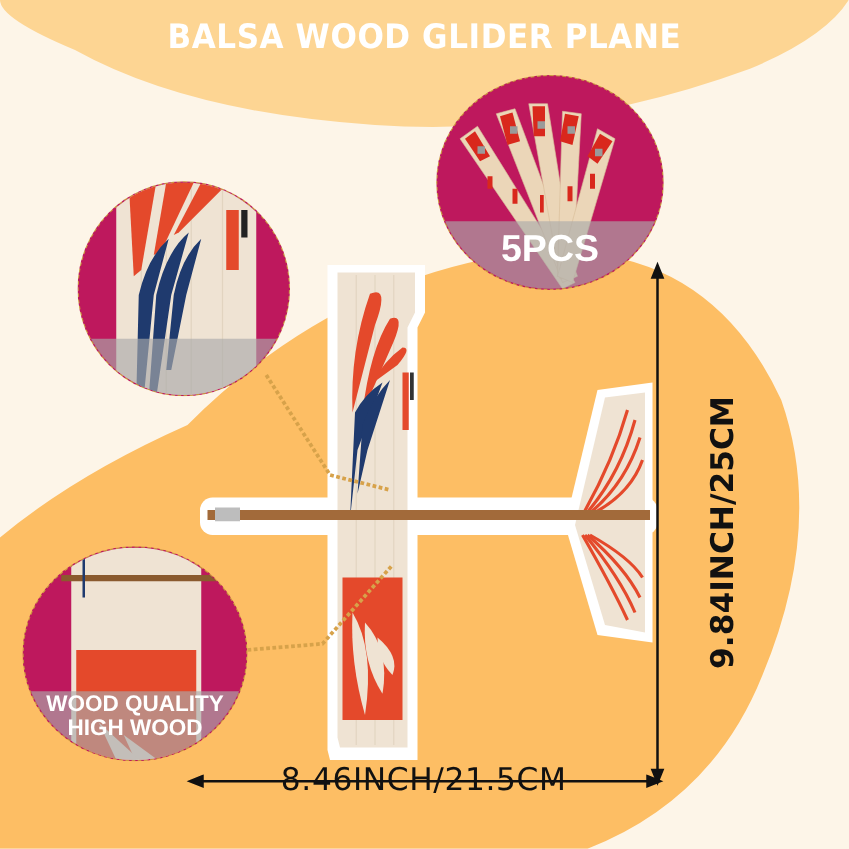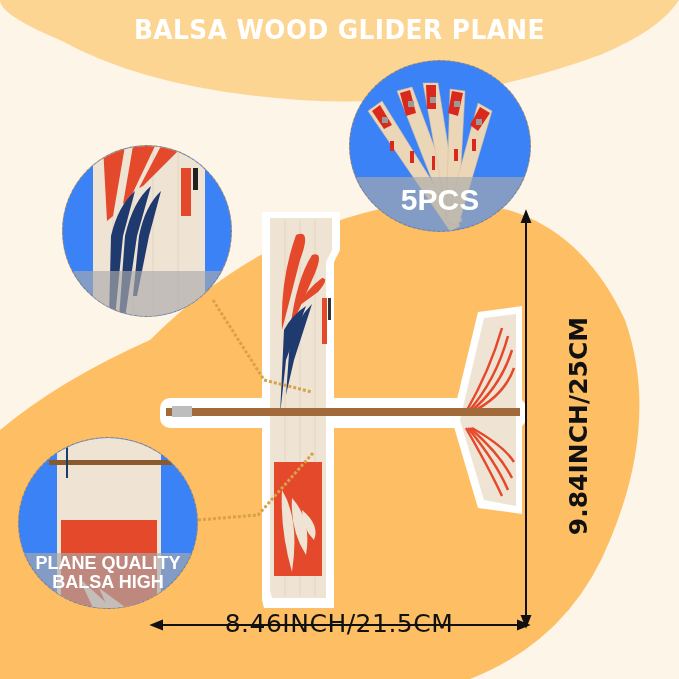--- a/index.html
+++ b/index.html
@@ -1,20 +1,20 @@
 <!DOCTYPE html>
 <html><head>
 <meta charset="utf-8">
 <style>
   html,body{margin:0;padding:0;}
   body{width:679px;height:679px;overflow:hidden;background:#FDF5E8;position:relative;font-family:"DejaVu Sans",sans-serif;}
   .abs{position:absolute;}
   #bg-svg{position:absolute;left:0;top:0;}
   .title{position:absolute;left:0;width:679px;top:14px;text-align:center;color:#fff;font-family:"DejaVu Sans",sans-serif;font-weight:bold;font-size:27px;letter-spacing:0.5px;transform:scaleX(0.92);}
-  .circle{position:absolute;border-radius:50%;border:1.5px dashed #C9923E;overflow:hidden;background:#3b82f6;box-sizing:border-box;}
+  .circle{position:absolute;border-radius:50%;border:1.5px dashed #C9923E;overflow:hidden;background:#be185d;box-sizing:border-box;}
   .circle-band{position:absolute;left:0;width:100%;background:rgba(170,170,170,0.65);}
   .circle-label{position:absolute;left:0;width:100%;text-align:center;color:#fff;font-family:"Liberation Sans",sans-serif;font-weight:bold;line-height:1.05;}
   .dim-v{position:absolute;left:532px;top:430px;transform:translate(0,-50%) rotate(-90deg);transform-origin:0 50%;font-family:"DejaVu Sans",sans-serif;font-weight:bold;font-size:25px;color:#111;white-space:nowrap;}
   .dim-h{position:absolute;left:0;width:678px;top:609px;text-align:center;font-family:"DejaVu Sans",sans-serif;font-weight:normal;font-size:25px;color:#111;letter-spacing:0.5px;}
 </style>
 </head>
 <body>
 
 <svg id="bg-svg" width="679" height="679" viewBox="0 0 679 679">
 
@@ -85,22 +85,22 @@
   <svg width="180" height="172" viewBox="0 0 180 172" style="position:absolute;left:0;top:0;">
     <rect x="38" y="0" width="104" height="172" fill="#EFE3D3"></rect>
     <rect x="30" y="22" width="140" height="5" fill="#8A5A2E"></rect>
     <line x1="48" y1="0" x2="48" y2="40" stroke="#1F3A6E" stroke-width="2"></line>
     <rect x="42" y="82" width="96" height="90" fill="#E4492B"></rect>
     <path d="M80,150 L110,172 L90,172 Z" fill="#EFE3D3"></path>
     <path d="M60,140 L95,172 L75,172 Z" fill="#EFE3D3"></path>
   </svg>
   <div class="circle-band" style="top:115px;height:57px;"></div>
   <div class="circle-label" style="top:116px;font-size:18px;">
-    <div>PLANE QUALITY</div>
-    <div>BALSA HIGH</div>
+    <div>WOOD QUALITY</div>
+    <div>HIGH WOOD</div>
   </div>
 </div>
 
 <svg class="abs" style="left:0;top:0;" width="679" height="679" viewBox="0 0 679 679">
 
   <g fill="#fff">
     <path d="M262,212 L340,212 L340,250 L334,262 L334,608 L264,608 L262,600 Z"></path>
     <path d="M478,312 L522,306 L522,514 L478,508 L452,420 Z"></path>
     <rect x="160" y="398" width="366" height="30" rx="10"></rect>
   </g>

